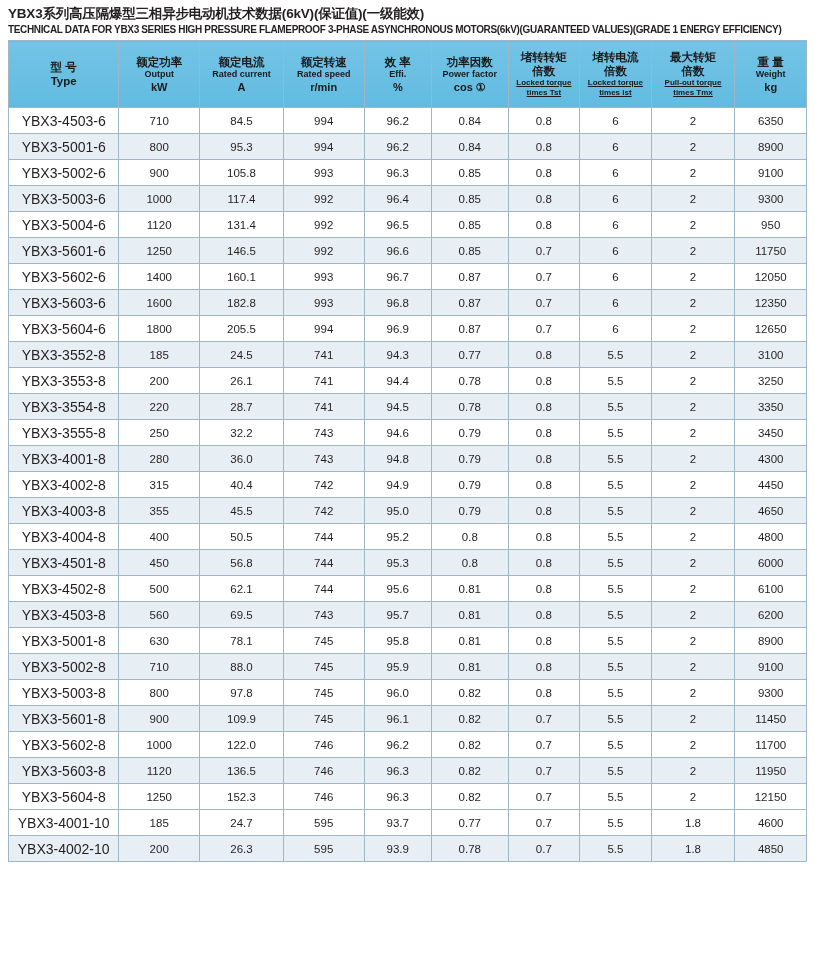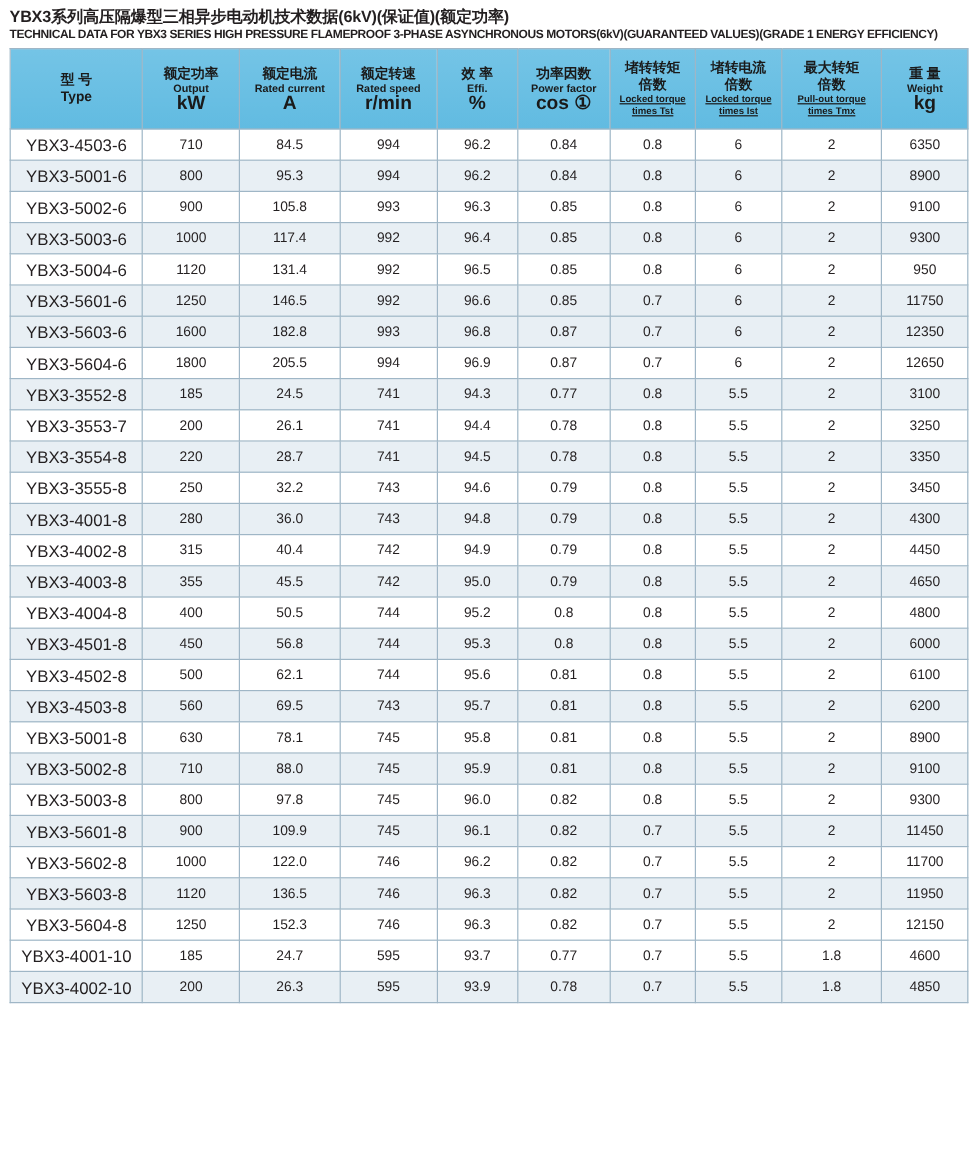--- a/index.html
+++ b/index.html
@@ -59,21 +59,21 @@
     line-height: 14px;
     display: block;
   }
   .h-en {
     font-size: 9px;
     font-weight: bold;
     line-height: 11px;
     display: block;
   }
   .h-unit {
-    font-size: 16px;
+    font-size: 11px;
     font-weight: bold;
     line-height: 14px;
     display: block;
   }
   .h-small {
     font-size: 8px;
     font-weight: bold;
     line-height: 10px;
     display: block;
     text-decoration: underline;
@@ -103,21 +103,21 @@
   .c6 { width: 70px; }
   .c7 { width: 70px; }
   .c8 { width: 82px; }
   .c9 { width: 70px; }
 </style>
 </head>
 <body>
 
 <div class="page">
 
-  <div class="title-cn">YBX3系列高压隔爆型三相异步电动机技术数据(6kV)(保证值)(额定功率)</div>
+  <div class="title-cn">YBX3系列高压隔爆型三相异步电动机技术数据(6kV)(保证值)(一级能效)</div>
   <div class="title-en">TECHNICAL DATA FOR YBX3 SERIES HIGH PRESSURE FLAMEPROOF 3-PHASE ASYNCHRONOUS MOTORS(6kV)(GUARANTEED VALUES)(GRADE 1 ENERGY EFFICIENCY)</div>
 
   <table class="data">
     <colgroup>
       <col class="c0">
         <col class="c1">
         <col class="c2">
         <col class="c3">
         <col class="c4">
       <col class="c5">
@@ -248,20 +248,32 @@
           <td>1250</td>
           <td>146.5</td>
           <td>992</td>
           <td>96.6</td>
           <td>0.85</td>
           <td>0.7</td>
           <td>6</td>
           <td>2</td>
           <td>11750</td>
         </tr>
+        <tr class="odd">
+          <td class="type-col">YBX3-5602-6</td>
+          <td>1400</td>
+          <td>160.1</td>
+          <td>993</td>
+          <td>96.7</td>
+          <td>0.87</td>
+          <td>0.7</td>
+          <td>6</td>
+          <td>2</td>
+          <td>12050</td>
+        </tr>
         <tr class="even">
           <td class="type-col">YBX3-5603-6</td>
           <td>1600</td>
           <td>182.8</td>
           <td>993</td>
           <td>96.8</td>
           <td>0.87</td>
           <td>0.7</td>
           <td>6</td>
           <td>2</td>
@@ -285,21 +297,21 @@
           <td>24.5</td>
           <td>741</td>
           <td>94.3</td>
           <td>0.77</td>
           <td>0.8</td>
           <td>5.5</td>
           <td>2</td>
           <td>3100</td>
         </tr>
         <tr class="odd">
-          <td class="type-col">YBX3-3553-7</td>
+          <td class="type-col">YBX3-3553-8</td>
           <td>200</td>
           <td>26.1</td>
           <td>741</td>
           <td>94.4</td>
           <td>0.78</td>
           <td>0.8</td>
           <td>5.5</td>
           <td>2</td>
           <td>3250</td>
         </tr>

